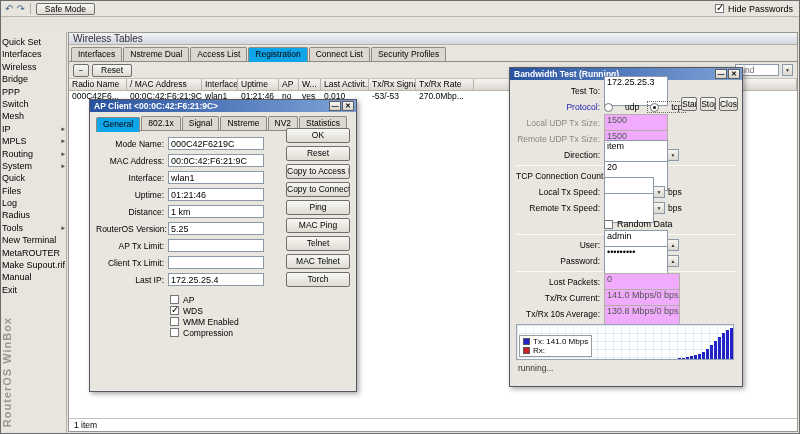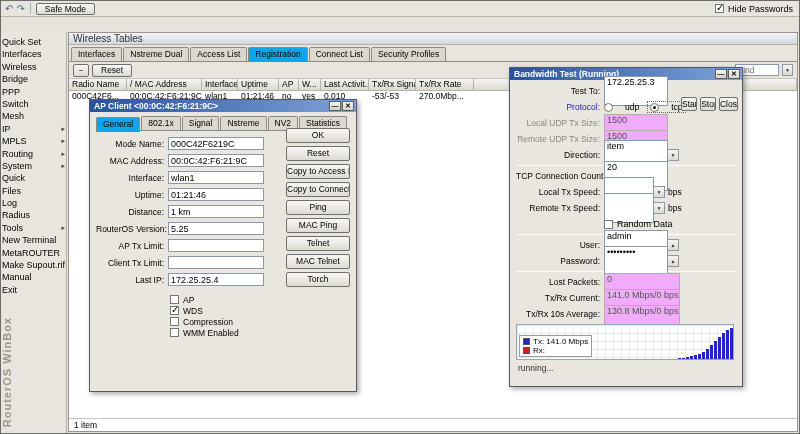--- a/index.html
+++ b/index.html
@@ -293,25 +293,25 @@
         <div class="chk-row">
             <span class="checkbox"></span>
             <span>AP</span>
           </div>
         <div class="chk-row">
             <span class="checkbox on"></span>
             <span>WDS</span>
           </div>
         <div class="chk-row">
             <span class="checkbox"></span>
-            <span>Compression</span>
+            <span>WMM Enabled</span>
           </div>
         <div class="chk-row">
             <span class="checkbox"></span>
-            <span>WMM Enabled</span>
+            <span>Compression</span>
           </div>
       </div>
       <div class="apc-buttons">
         <button class="btn">OK</button>
         <button class="btn">Reset</button>
         <button class="btn">Copy to Access List</button>
         <button class="btn">Copy to Connect List</button>
         <button class="btn">Ping</button>
         <button class="btn">MAC Ping</button>
         <button class="btn">Telnet</button>

